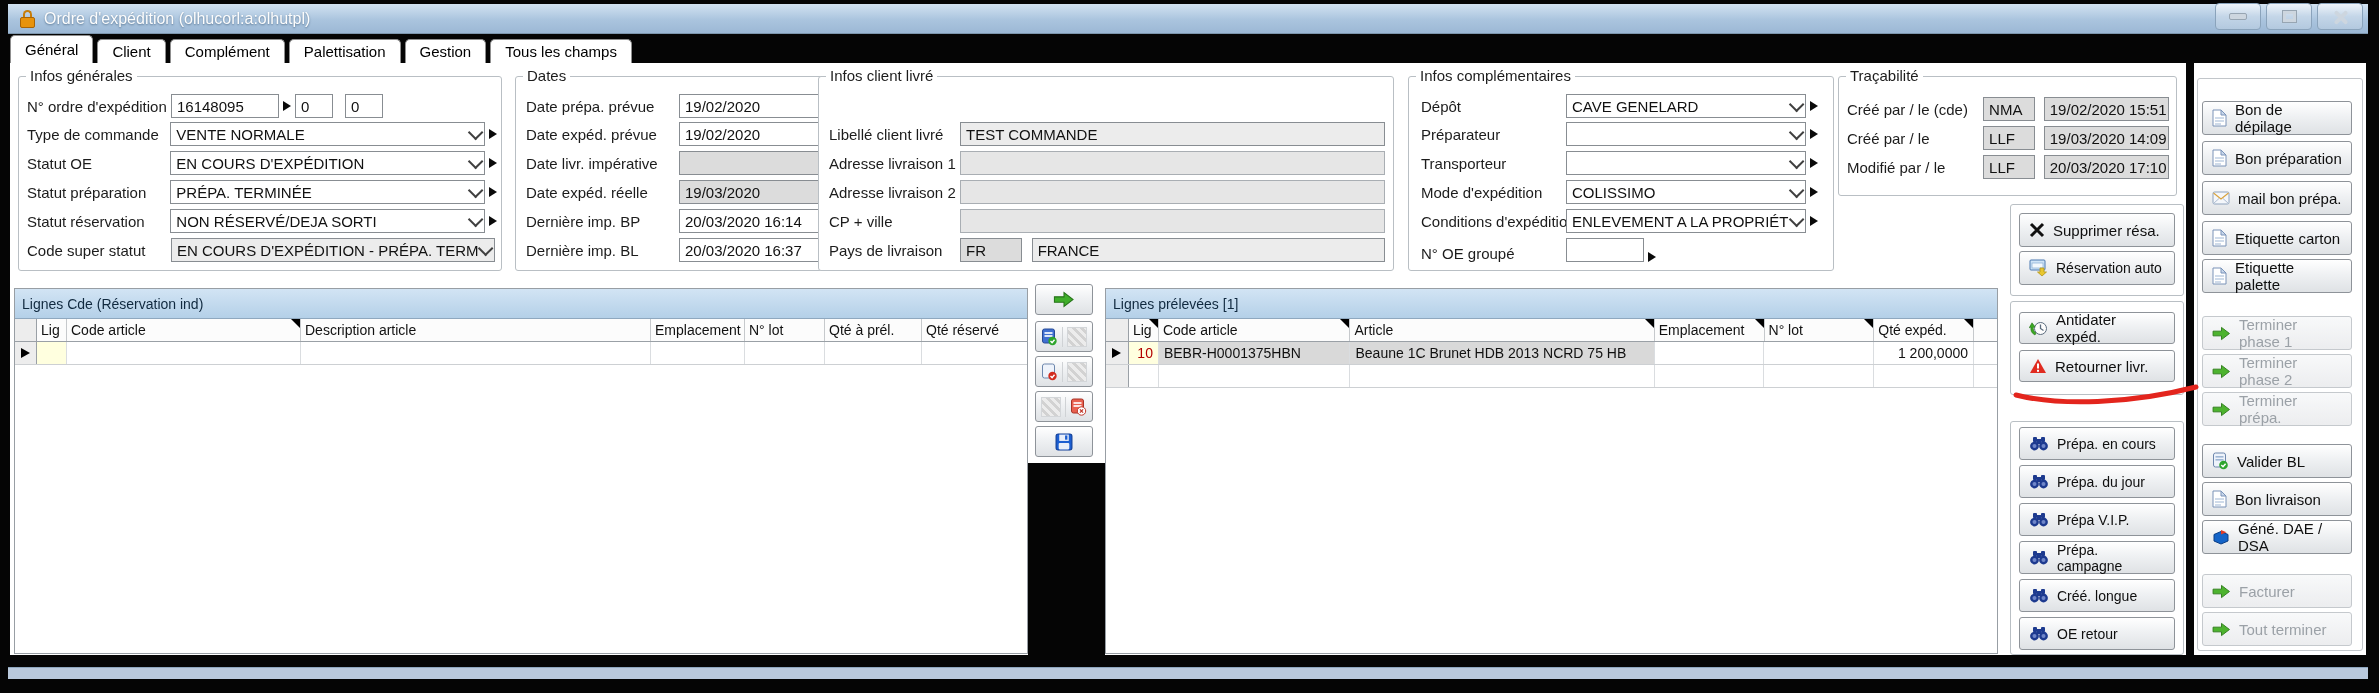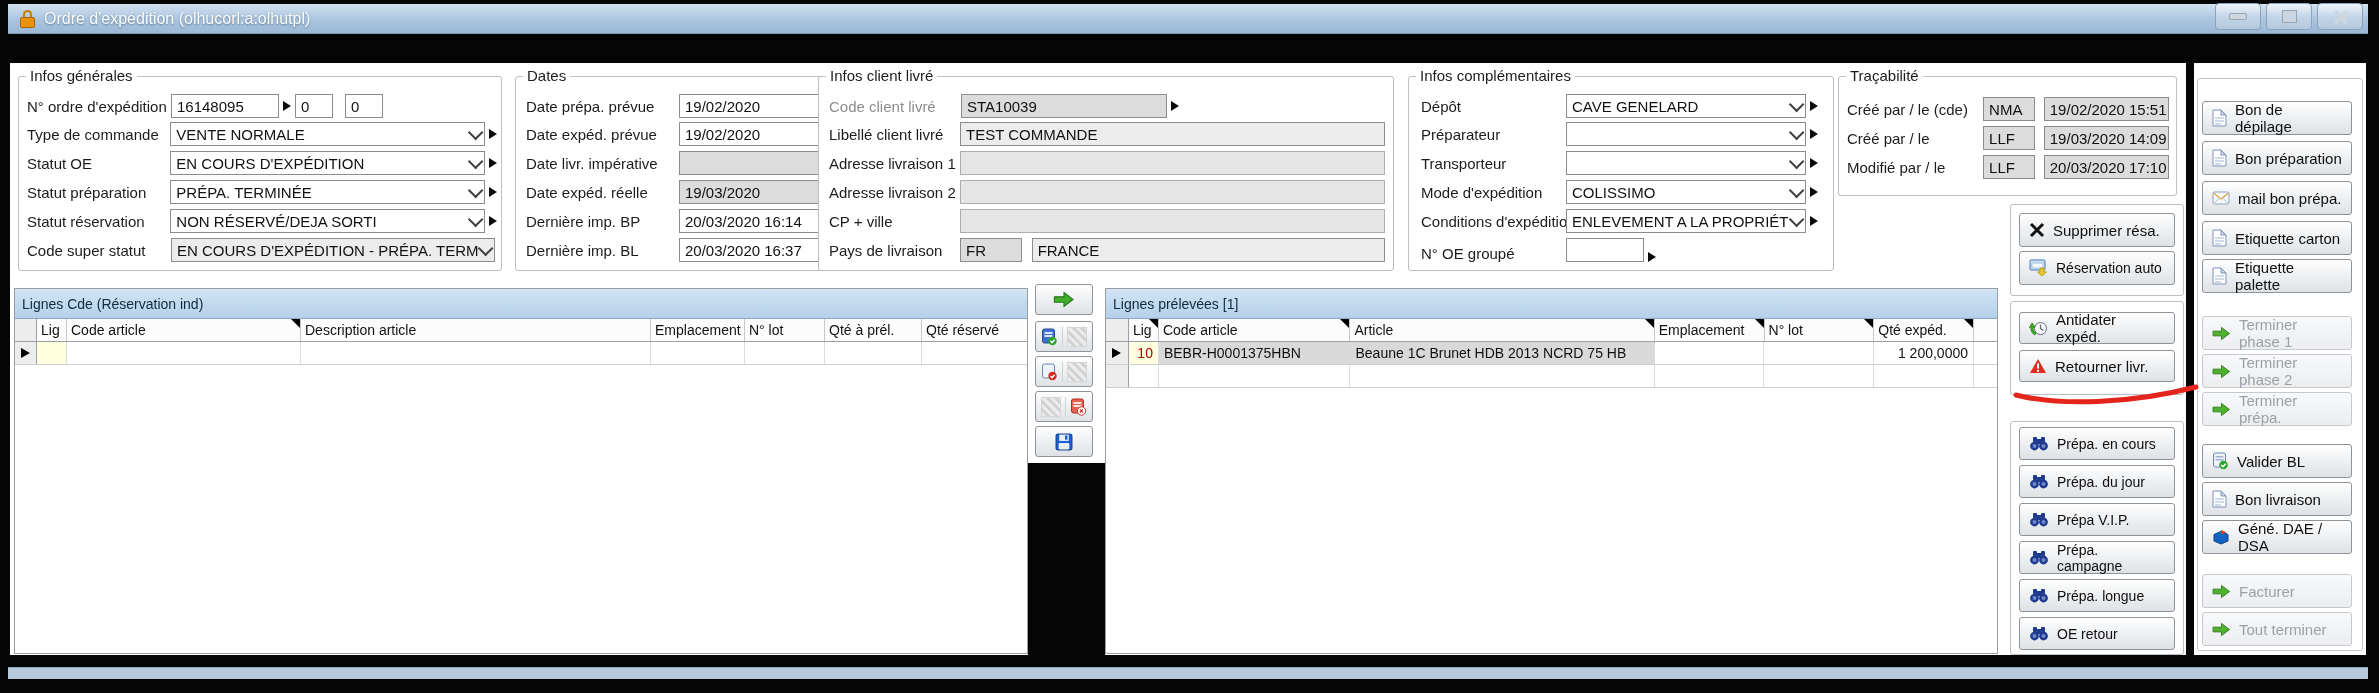--- a/index.html
+++ b/index.html
@@ -91,20 +91,28 @@
         <span class="g-max"></span>
       </div>
     <div class="winbtn">
         <span class="g-x">
           <i></i>
           <i></i>
         </span>
       </div>
   </div>
 
+  <div class="tabstrip">
+    <div class="tab active">Général</div>
+    <div class="tab">Client</div>
+    <div class="tab">Complément</div>
+    <div class="tab">Palettisation</div>
+    <div class="tab">Gestion</div>
+    <div class="tab">Tous les champs</div>
+  </div>
 
   <div class="main">
 
     <div class="gb" style="left:8px;top:13px;width:482px;height:193px;">
       <span class="t">Infos générales</span>
       <div class="row" style="left:8px;top:17px;width:470px;">
         <span class="lbl" style="width:144px;">N° ordre d'expédition</span>
         <span class="fld" style="width:108px;">16148095</span>
         <span class="peek"></span>
         <span class="fld" style="width:38px;margin-left:4px;">0</span>
@@ -174,25 +182,20 @@
         <span class="fld" style="width:150px;">20/03/2020 16:14</span>
       </div>
       <div class="row" style="left:10px;top:161px;width:312px;">
         <span class="lbl" style="width:153px;">Dernière imp. BL</span>
         <span class="fld" style="width:150px;">20/03/2020 16:37</span>
       </div>
     </div>
 
     <div class="gb" style="left:808px;top:13px;width:574px;height:193px;">
       <span class="t">Infos client livré</span>
-      <div class="row" style="left:10px;top:17px;width:556px;">
-        <span class="lbl dim" style="width:132px;">Code client livré</span>
-        <span class="fld ro" style="width:206px;">STA10039</span>
-        <span class="peek"></span>
-      </div>
       <div class="row" style="left:10px;top:45px;width:556px;">
         <span class="lbl" style="width:132px;">Libellé client livré</span>
         <span class="fld ro3" style="width:428px;">TEST COMMANDE</span>
       </div>
       <div class="row" style="left:10px;top:74px;width:556px;">
         <span class="lbl" style="width:132px;">Adresse livraison 1</span>
         <span class="fld ro2" style="width:428px;"></span>
       </div>
       <div class="row" style="left:10px;top:103px;width:556px;">
         <span class="lbl" style="width:132px;">Adresse livraison 2</span>
@@ -366,21 +369,21 @@
       <div class="btn" style="left:8px;top:157px;width:156px;height:33px;font-size:14px;">
         <svg width="20" height="14" viewBox="0 0 20 14">
             <rect x="4" y="0" width="4" height="5" rx="1" fill="#1d3a8f"></rect>
             <rect x="12" y="0" width="4" height="5" rx="1" fill="#1d3a8f"></rect>
             <rect x="7.5" y="2" width="5" height="5" fill="#1d3a8f"></rect>
             <circle cx="5.5" cy="9" r="4.4" fill="#1d3a8f"></circle>
             <circle cx="14.5" cy="9" r="4.4" fill="#1d3a8f"></circle>
             <circle cx="5.5" cy="9" r="2" fill="#6f86c9"></circle>
             <circle cx="14.5" cy="9" r="2" fill="#6f86c9"></circle>
           </svg>
-        <span>Prépa. longue</span>
+        <span>Créé. longue</span>
       </div>
       <div class="btn" style="left:8px;top:195px;width:156px;height:33px;font-size:14px;">
         <svg width="20" height="14" viewBox="0 0 20 14">
             <rect x="4" y="0" width="4" height="5" rx="1" fill="#1d3a8f"></rect>
             <rect x="12" y="0" width="4" height="5" rx="1" fill="#1d3a8f"></rect>
             <rect x="7.5" y="2" width="5" height="5" fill="#1d3a8f"></rect>
             <circle cx="5.5" cy="9" r="4.4" fill="#1d3a8f"></circle>
             <circle cx="14.5" cy="9" r="4.4" fill="#1d3a8f"></circle>
             <circle cx="5.5" cy="9" r="2" fill="#6f86c9"></circle>
             <circle cx="14.5" cy="9" r="2" fill="#6f86c9"></circle>

